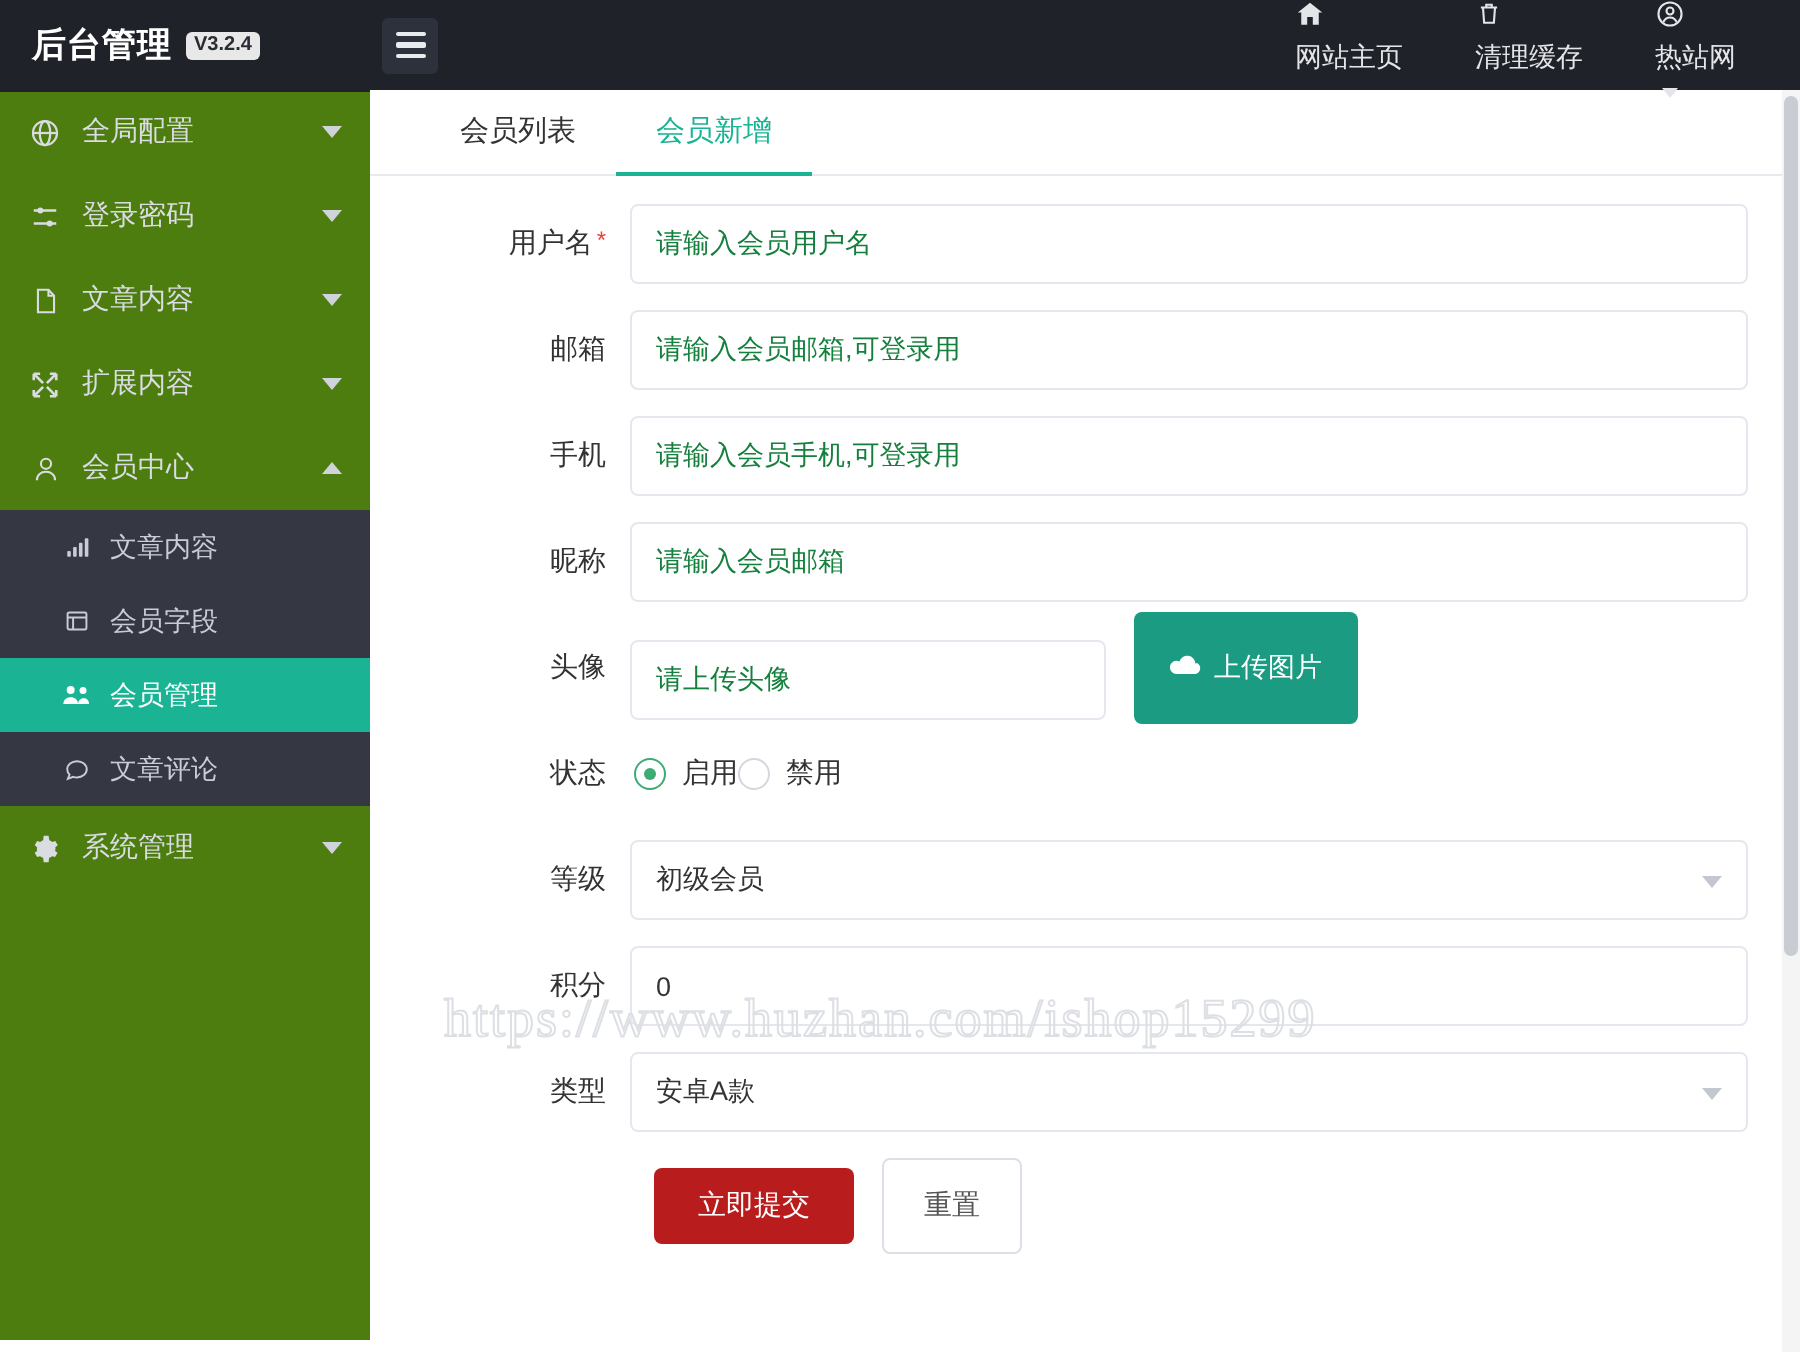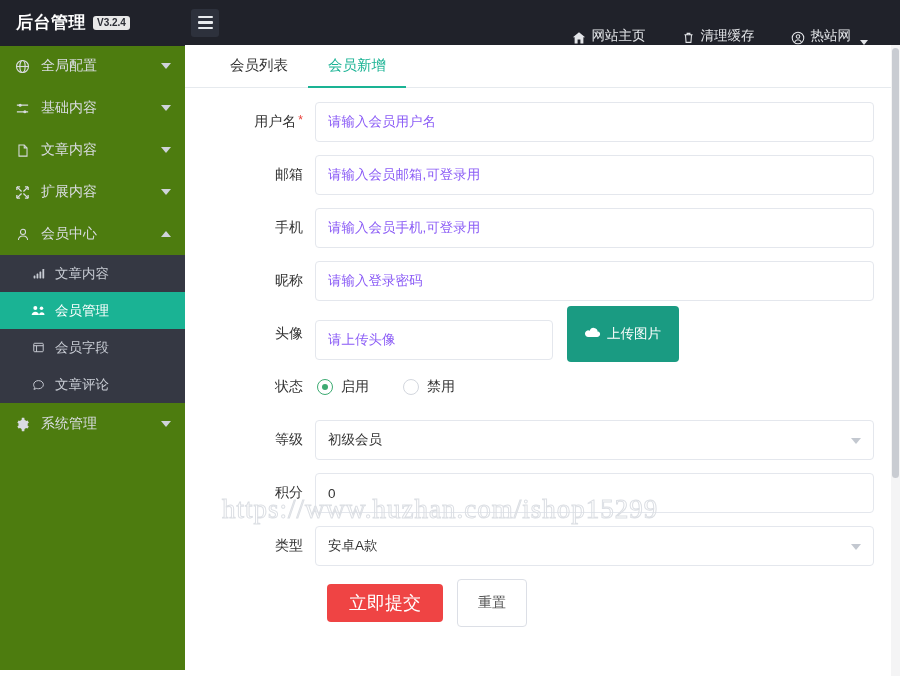--- a/index.html
+++ b/index.html
@@ -47,24 +47,24 @@
   .hamburger-btn i {
     display: block; width: 15px; height: 2.5px;
     background: #e9ecef; border-radius: 1px;
   }
   .topnav {
     margin-left: auto; display: flex;
     align-items: center; height: 45px;
     padding-right: 14px;
   }
   .topnav-item {
-    display: flex; align-items: flex-end; gap: 6px;
+    display: flex; align-items: flex-start; gap: 6px;
     color: #e3e5e8; font-size: 13.5px;
     padding: 0 18px; height: 45px;
-    cursor: pointer; white-space: nowrap;
+    cursor: pointer; white-space: nowrap; flex-direction: column;
   }
   .topnav-item svg { display: block; }
   .caret-down {
     width: 0; height: 0;
     border-left: 4.5px solid transparent;
     border-right: 4.5px solid transparent;
     border-top: 5.5px solid #e3e5e8;
     margin-left: 3px;
   }
 
@@ -154,34 +154,34 @@
   .form-control {
     flex: 1; height: 40px;
     border: 1px solid #e4e7ed;
     border-radius: 4px;
     background: #fff;
     display: flex; align-items: center;
     padding: 0 12px;
     font-size: 13.5px; color: #333;
     position: relative;
   }
-  .form-control.ph { color: #8b5cf6; }
+  .form-control.ph { color: #15803d; }
   .form-control.short { flex: 0 0 238px; margin-top: 12px; }
 
   .upload-btn {
     margin-left: 14px;
     background: #1a9b82;
     color: #fff; font-size: 13.5px;
     height: 56px; padding: 0 18px;
     border-radius: 4px;
     display: flex; align-items: center; gap: 6px;
     cursor: pointer; white-space: nowrap;
   }
 
-  .radio-group { display: flex; align-items: center; gap: 34px; padding-left: 2px; }
+  .radio-group { display: flex; align-items: center; padding-left: 2px; }
   .radio-opt { display: flex; align-items: center; gap: 8px; cursor: pointer; font-size: 14px; color: #333; }
   .radio-circle {
     width: 16px; height: 16px; border-radius: 50%;
     border: 1px solid #d3d7de; background: #fff;
     display: flex; align-items: center; justify-content: center;
   }
   .radio-circle.checked { border-color: #3dab72; }
   .radio-circle.checked::after {
     content: ''; width: 6px; height: 6px;
     border-radius: 50%; background: #3dab72;
@@ -191,22 +191,22 @@
     position: absolute; right: 12px; top: 50%;
     margin-top: -2px;
     width: 0; height: 0;
     border-left: 5px solid transparent;
     border-right: 5px solid transparent;
     border-top: 6px solid #c3c8d0;
   }
 
   .btn-row { display: flex; align-items: center; gap: 14px; padding-left: 142px; margin-top: 4px; }
   .btn-submit {
-    background: #ef4444; color: #fff;
-    font-size: 18px; height: 38px;
+    background: #b91c1c; color: #fff;
+    font-size: 14px; height: 38px;
     padding: 0 22px; border-radius: 4px;
     display: flex; align-items: center; cursor: pointer;
   }
   .btn-reset {
     background: #fff; color: #555;
     font-size: 14px; height: 48px;
     padding: 0 20px; border-radius: 4px;
     border: 1px solid #dcdfe6;
     display: flex; align-items: center; cursor: pointer;
   }
@@ -303,21 +303,21 @@
   </div>
 
   <div class="nav-group-header">
     <span class="nav-icon">
       <svg width="15" height="15" viewBox="0 0 16 16" fill="none" stroke="#d9dce1" stroke-width="1.3">
         <path d="M2 4.5h12M2 11.5h12"></path>
           <circle cx="5.5" cy="4.5" r="1.6" fill="#d9dce1" stroke="none"></circle>
           <circle cx="10.5" cy="11.5" r="1.6" fill="#d9dce1" stroke="none"></circle>
       </svg>
     </span>
-    <span class="nav-label">基础内容</span>
+    <span class="nav-label">登录密码</span>
     <span class="nav-arrow down"></span>
   </div>
 
   <div class="nav-group-header">
     <span class="nav-icon">
       <svg width="14" height="15" viewBox="0 0 16 16" fill="none" stroke="#d9dce1" stroke-width="1.2">
         <path d="M3.4 1.6h6L12.6 5v9.4H3.4z"></path>
           <path d="M9.4 1.6V5h3.2"></path>
       </svg>
     </span>
@@ -352,39 +352,39 @@
       <span class="sub-icon">
         <svg width="13" height="13" viewBox="0 0 16 16" fill="currentColor">
           <rect x="2" y="10.5" width="2.2" height="3.5" rx="0.6"></rect>
             <rect x="5.6" y="8" width="2.2" height="6" rx="0.6"></rect>
             <rect x="9.2" y="5.4" width="2.2" height="8.6" rx="0.6"></rect>
             <rect x="12.8" y="2.6" width="2.2" height="11.4" rx="0.6"></rect>
         </svg>
       </span>
       <span>文章内容</span>
     </div>
+    <div class="nav-sub-item">
+      <span class="sub-icon">
+        <svg width="13" height="13" viewBox="0 0 16 16" fill="none" stroke="currentColor" stroke-width="1.2">
+          <rect x="2.2" y="2.8" width="11.6" height="10.4" rx="1"></rect>
+            <path d="M2.2 5.8h11.6M5.6 5.8v7.4"></path>
+        </svg>
+      </span>
+      <span>会员字段</span>
+    </div>
     <div class="nav-sub-item active">
       <span class="sub-icon">
         <svg width="15" height="13" viewBox="0 0 18 14" fill="currentColor">
           <circle cx="5.2" cy="4" r="2.4"></circle>
             <circle cx="12.6" cy="4.3" r="2.1"></circle>
           <path d="M.8 12.4c0-2.5 2-4 4.4-4s4.4 1.5 4.4 4z"></path>
           <path d="M9.6 12.4c.1-2 1.5-3.4 3.4-3.4 1.8 0 3.2 1.2 3.2 3.4z"></path>
         </svg>
       </span>
       <span>会员管理</span>
-    </div>
-    <div class="nav-sub-item">
-      <span class="sub-icon">
-        <svg width="13" height="13" viewBox="0 0 16 16" fill="none" stroke="currentColor" stroke-width="1.2">
-          <rect x="2.2" y="2.8" width="11.6" height="10.4" rx="1"></rect>
-            <path d="M2.2 5.8h11.6M5.6 5.8v7.4"></path>
-        </svg>
-      </span>
-      <span>会员字段</span>
     </div>
     <div class="nav-sub-item">
       <span class="sub-icon">
         <svg width="13" height="13" viewBox="0 0 16 16" fill="none" stroke="currentColor" stroke-width="1.2">
           <path d="M14 8.2c0 2.8-2.7 5-6 5-.8 0-1.6-.1-2.3-.4L2.4 14l1-2.6C2.3 10.5 2 9.4 2 8.2c0-2.8 2.7-5 6-5s6 2.2 6 5z"></path>
         </svg>
       </span>
       <span>文章评论</span>
     </div>
   </div>
@@ -427,21 +427,21 @@
       <div class="form-control ph">请输入会员邮箱,可登录用</div>
     </div>
 
     <div class="form-row">
       <div class="form-label">手机</div>
       <div class="form-control ph">请输入会员手机,可登录用</div>
     </div>
 
     <div class="form-row">
       <div class="form-label">昵称</div>
-      <div class="form-control ph">请输入登录密码</div>
+      <div class="form-control ph">请输入会员邮箱</div>
     </div>
 
 
     <div class="form-row">
       <div class="form-label">头像</div>
       <div class="form-control ph short">请上传头像</div>
       <div class="upload-btn">
         <span>
           <svg width="16" height="12" viewBox="0 0 18 13" fill="#ffffff">
             <path d="M14.3 5.2A4.6 4.6 0 005.3 4 3.6 3.6 0 000 7.4C0 9.4 1.6 11 3.6 11h10.1c1.8 0 3.3-1.5 3.3-3.3 0-1.3-.8-2.4-2-2.9l-.7.4z"></path>

